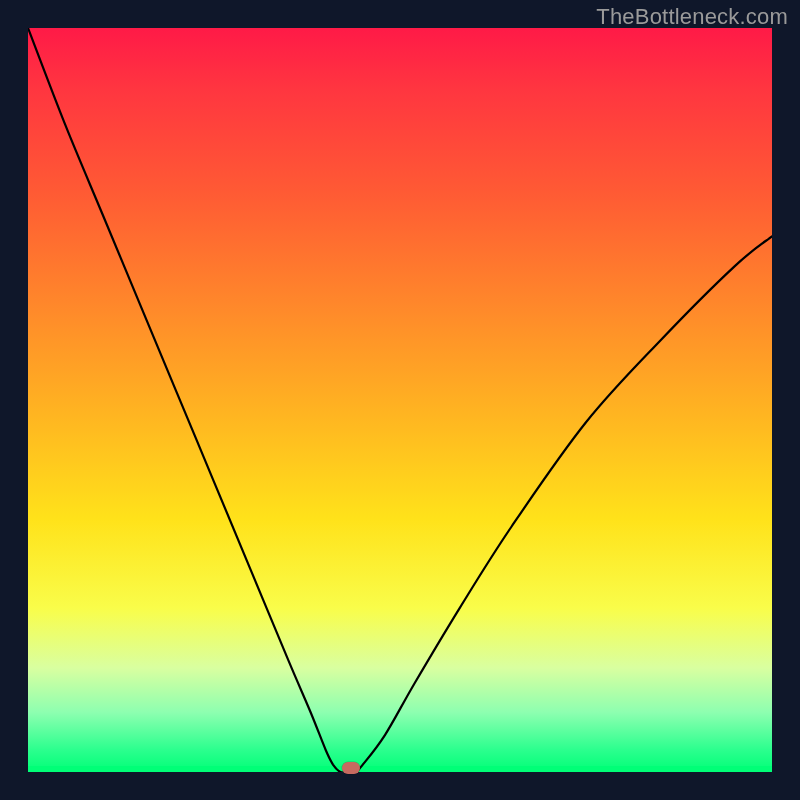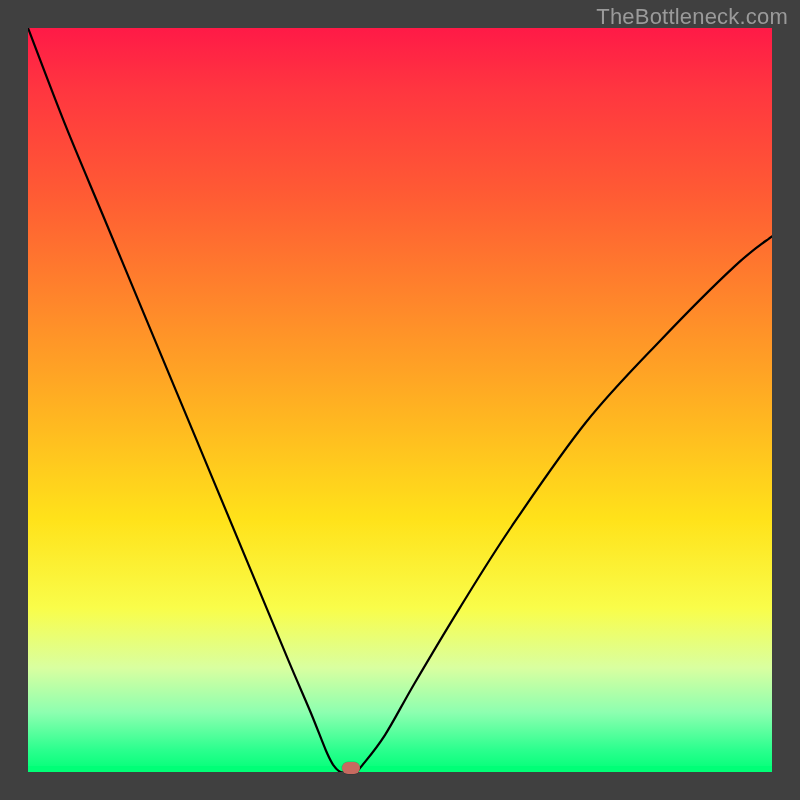--- a/index.html
+++ b/index.html
@@ -10,21 +10,21 @@
     background: #000;
     font-family: Arial, Helvetica, sans-serif;
     overflow: hidden;
   }
   .frame {
     position: absolute;
     left: 0;
     top: 0;
     width: 800px;
     height: 800px;
-    background: #404040;
+    background: #0f172a;
   }
   .watermark {
     position: absolute;
     top: 4px;
     right: 12px;
     color: #9a9a9a;
     font-size: 22px;
     letter-spacing: 0.2px;
     font-weight: 400;
   }

